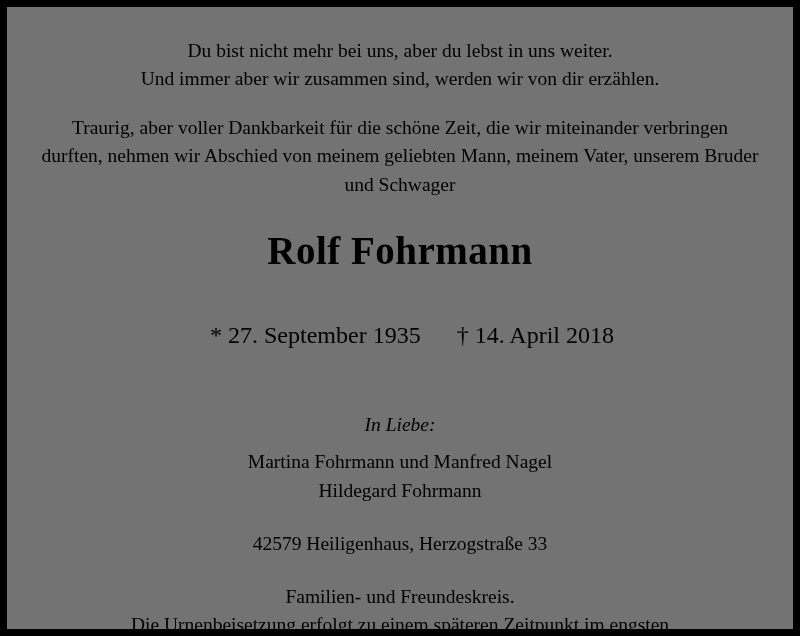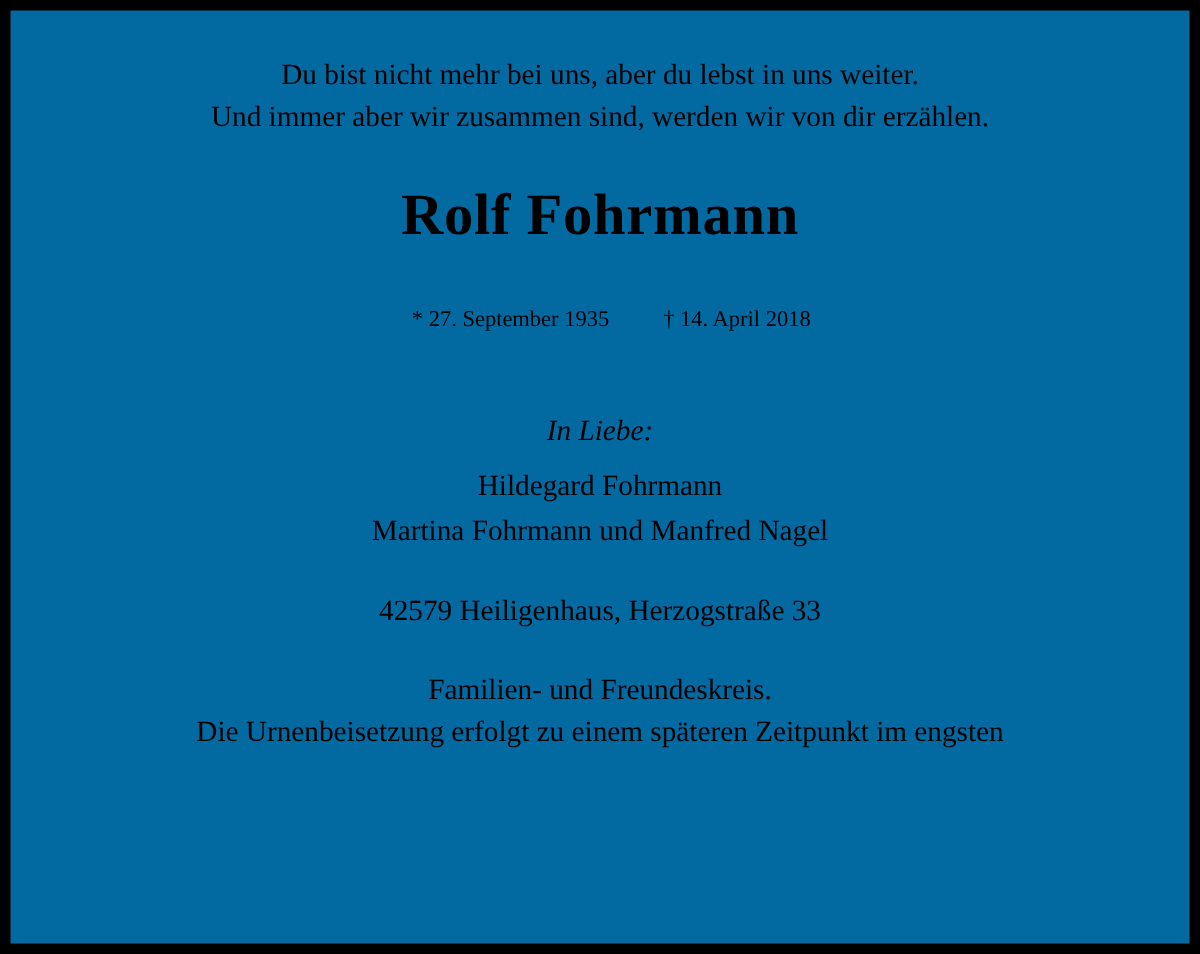--- a/index.html
+++ b/index.html
@@ -11,21 +11,21 @@
     height: 636px;
     background: #ffffff;
     font-family: "Liberation Serif", serif;
     color: #000000;
   }
   #obituary {
     box-sizing: border-box;
     width: 800px;
     height: 636px;
     border: 7px solid #000000;
-    background: #0369a1;
+    background: #737373;
     padding: 22px 26px 10px 26px;
     display: block;
   }
   .center {
     text-align: center;
   }
   .quote {
     font-size: 19.5px;
     line-height: 1.42;
     margin: 8px 0 0 0;
@@ -42,21 +42,21 @@
     display: block;
   }
   .name {
     font-size: 39px;
     letter-spacing: 0.5px;
     margin: 31px 0 0 0;
     line-height: 1.1;
     font-weight: bold;
   }
   .dates {
-    font-size: 15px;
+    font-size: 24px;
     margin: 22px 0 0 0;
     white-space: pre;
   }
   .dates .gap {
     display: inline-block;
     width: 36px;
   }
   .inliebe {
     font-size: 19.5px;
     margin: 38px 0 0 0;
@@ -86,32 +86,37 @@
 </head>
 <body>
 
 <div id="obituary">
 
   <div class="quote center">
     <span class="line">Du bist nicht mehr bei uns, aber du lebst in uns weiter.</span>
     <span class="line">Und immer aber wir zusammen sind, werden wir von dir erzählen.</span>
   </div>
 
+  <div class="intro center">
+    <span class="line">Traurig, aber voller Dankbarkeit für die schöne Zeit, die wir miteinander verbringen</span>
+    <span class="line">durften, nehmen wir Abschied von meinem geliebten Mann, meinem Vater, unserem Bruder</span>
+    <span class="line">und Schwager</span>
+  </div>
 
   <div class="name center">Rolf Fohrmann</div>
 
   <div class="dates center">
     <span>* 27. September 1935</span><span class="gap"></span><span>† 14. April 2018</span>
   </div>
 
   <div class="inliebe center">In Liebe:</div>
 
   <div class="family center">
+    <span class="line">Martina Fohrmann und Manfred Nagel</span>
     <span class="line">Hildegard Fohrmann</span>
-    <span class="line">Martina Fohrmann und Manfred Nagel</span>
   </div>
 
   <div class="address center">42579 Heiligenhaus, Herzogstraße 33</div>
 
   <div class="ceremony center">
     <span class="line">Familien- und Freundeskreis.</span>
     <span class="line">Die Urnenbeisetzung erfolgt zu einem späteren Zeitpunkt im engsten</span>
   </div>
 
 </div>

